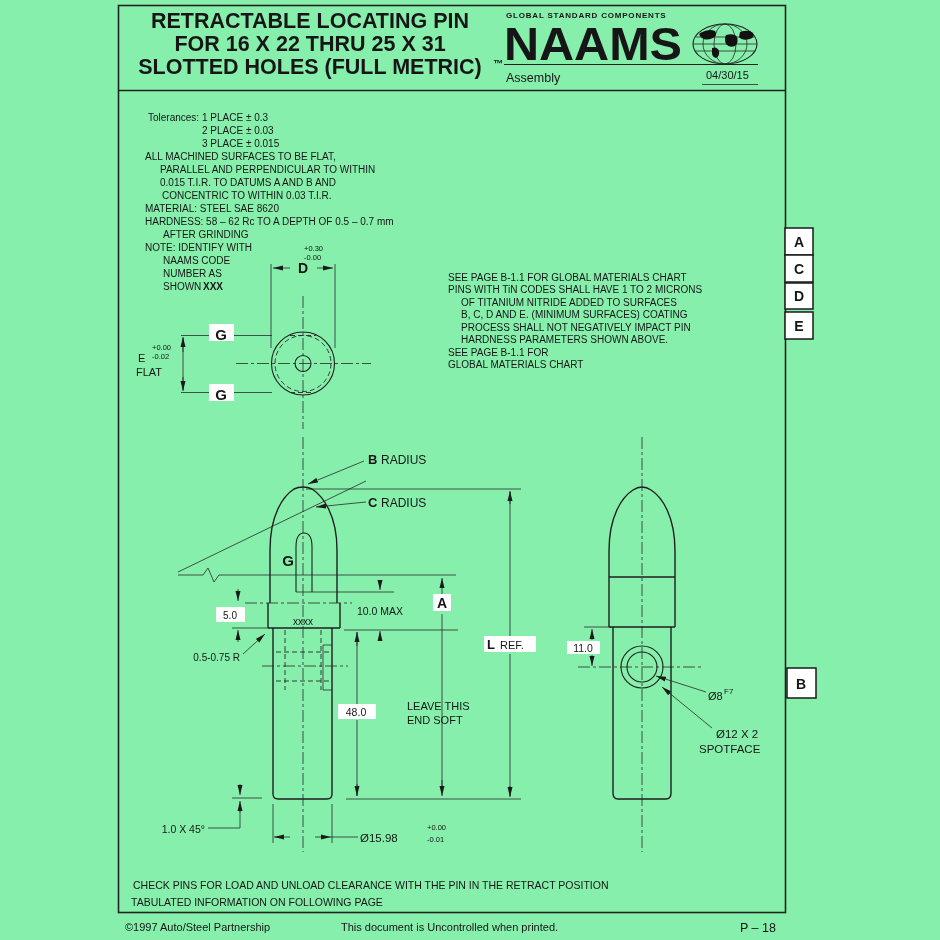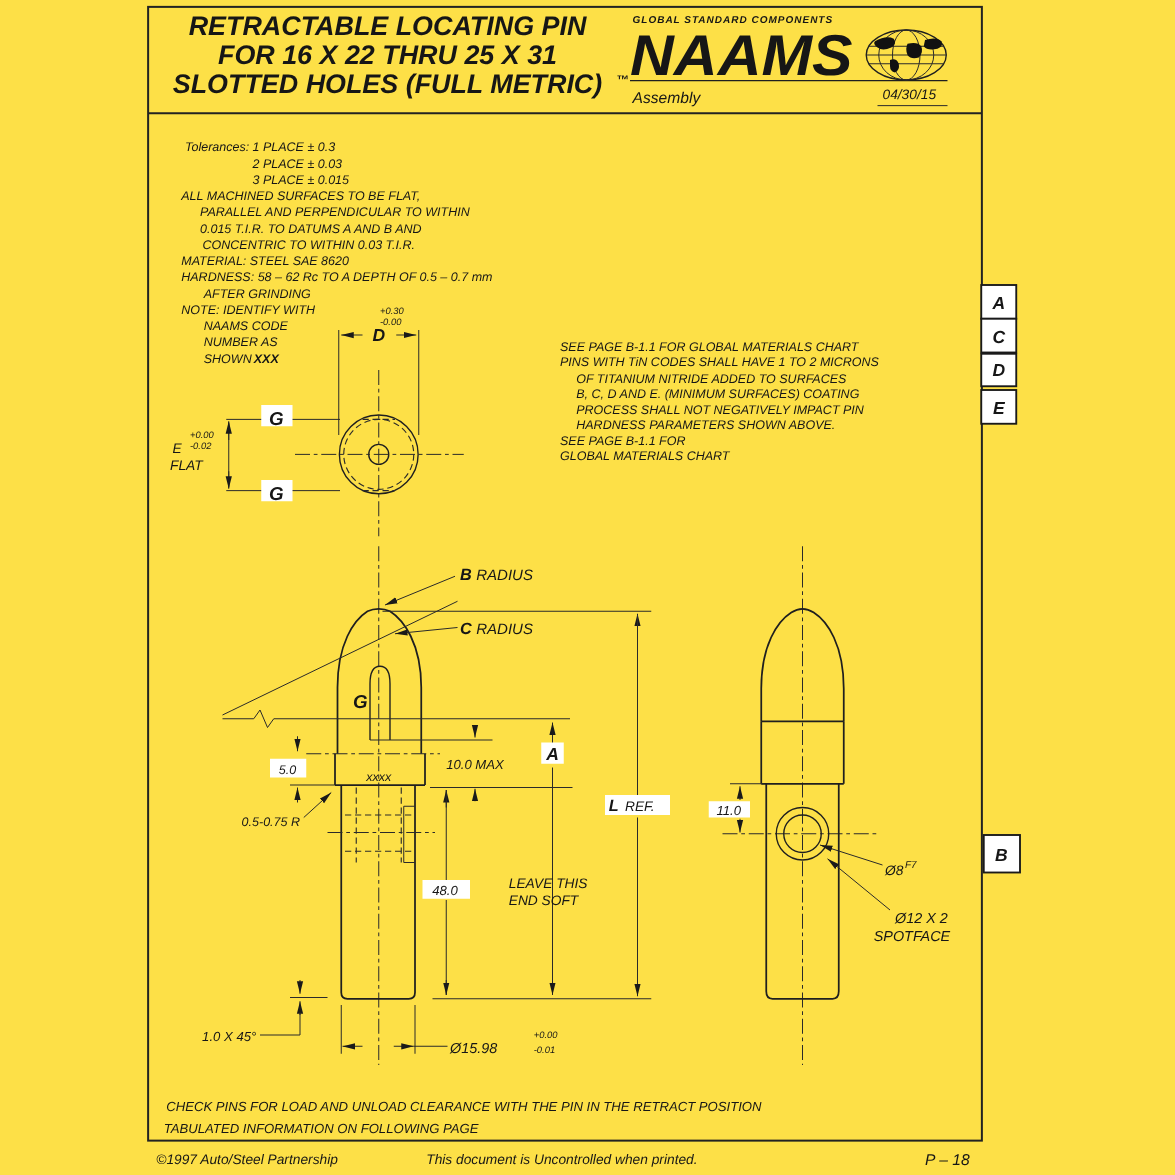--- a/index.html
+++ b/index.html
@@ -1,16 +1,16 @@
 <!DOCTYPE html>
 <html><head>
 <meta charset="utf-8">
 <style>
   html,body{margin:0;padding:0;background:#fff;}
-  #page{position:relative;width:940px;height:940px;background:#fde047;overflow:hidden;font-style:italic;}
+  #page{position:relative;width:940px;height:940px;background:#86efac;overflow:hidden;}
   svg{position:absolute;top:0;left:0;}
   text{fill:#161616;font-family:"Liberation Sans", sans-serif;}
   .b{font-weight:bold;}
   .obj{stroke:#1f1f1f;stroke-width:1.4;fill:none;stroke-linejoin:round;}
   .thin{stroke:#2a2a2a;stroke-width:0.8;fill:none;}
   .med{stroke:#1f1f1f;stroke-width:1.1;fill:none;}
   .cl{stroke:#2a2a2a;stroke-width:0.8;fill:none;stroke-dasharray:12 3 3 3;}
   .hid{stroke:#2a2a2a;stroke-width:0.9;fill:none;stroke-dasharray:5 3;}
   .bg{fill:#ffffff;}
   .frame{stroke:#222;stroke-width:1.6;fill:none;}

